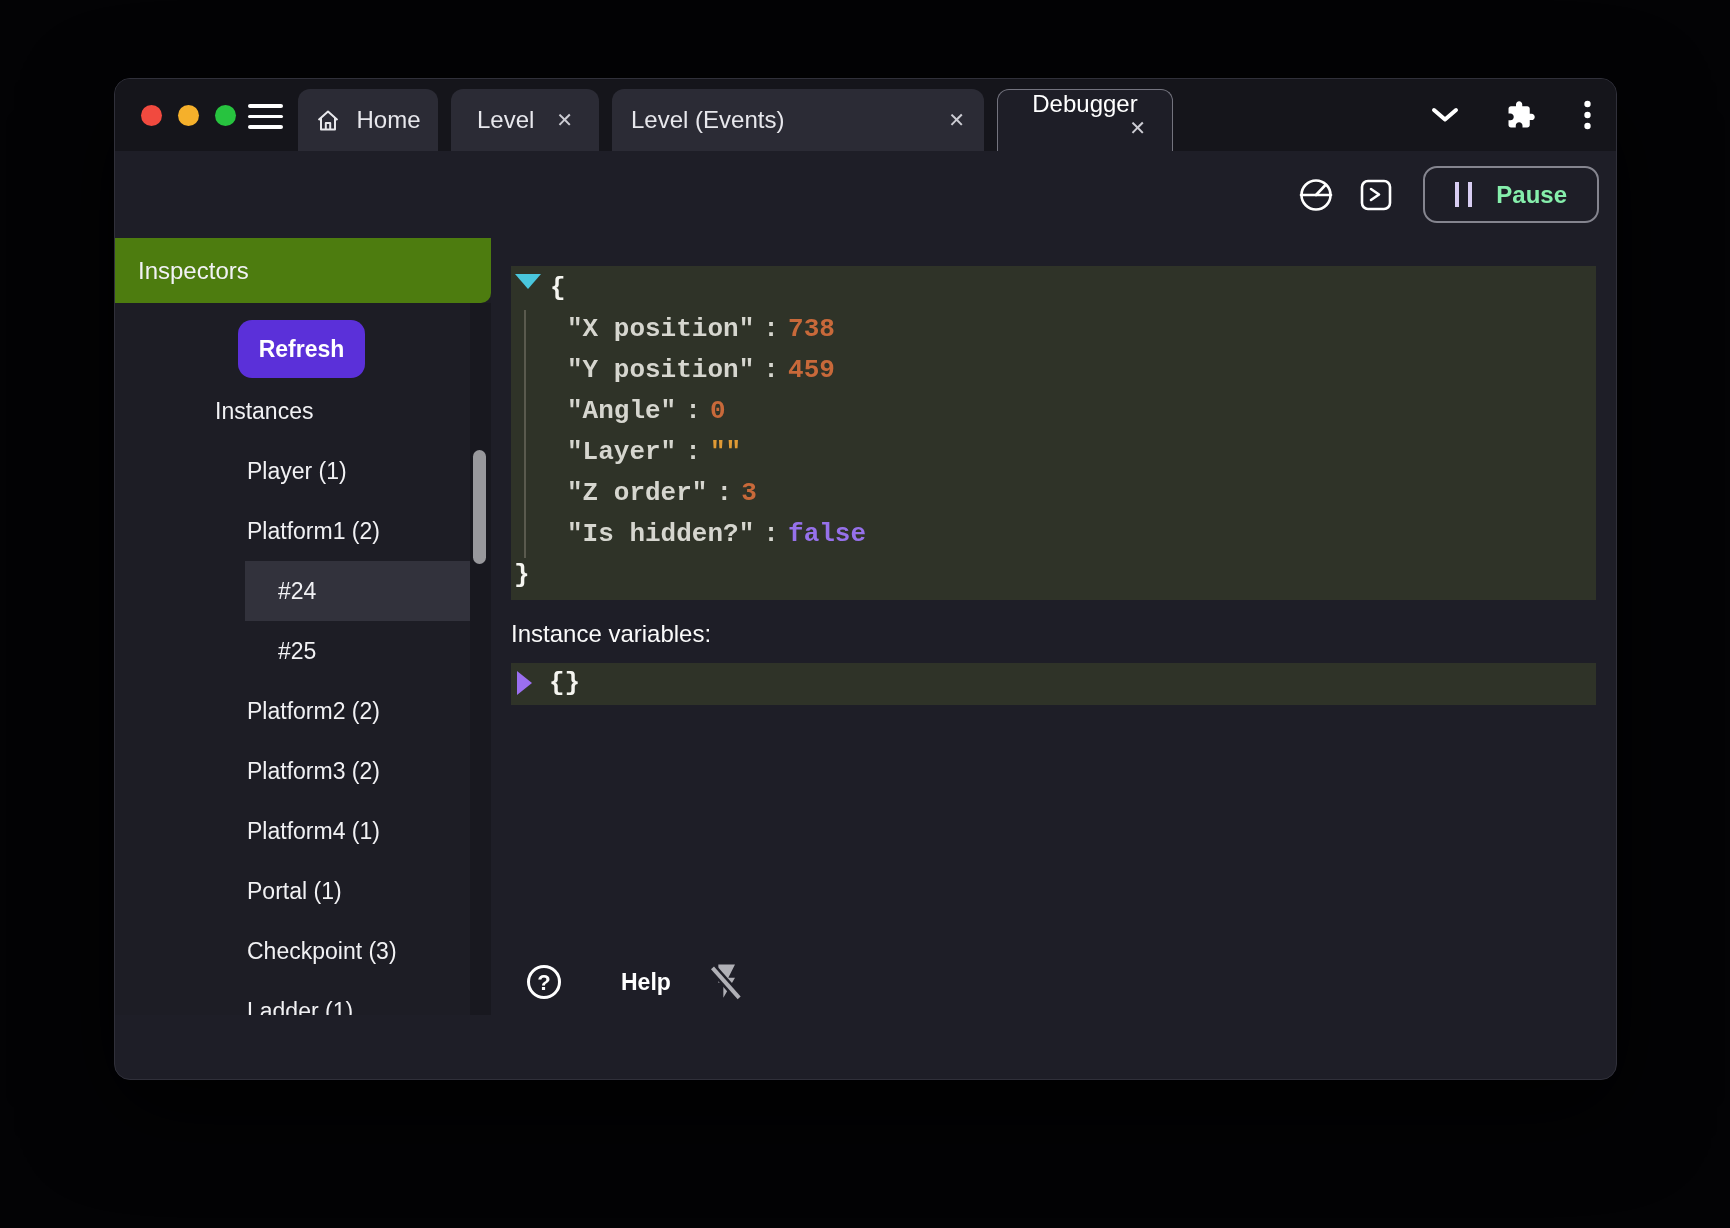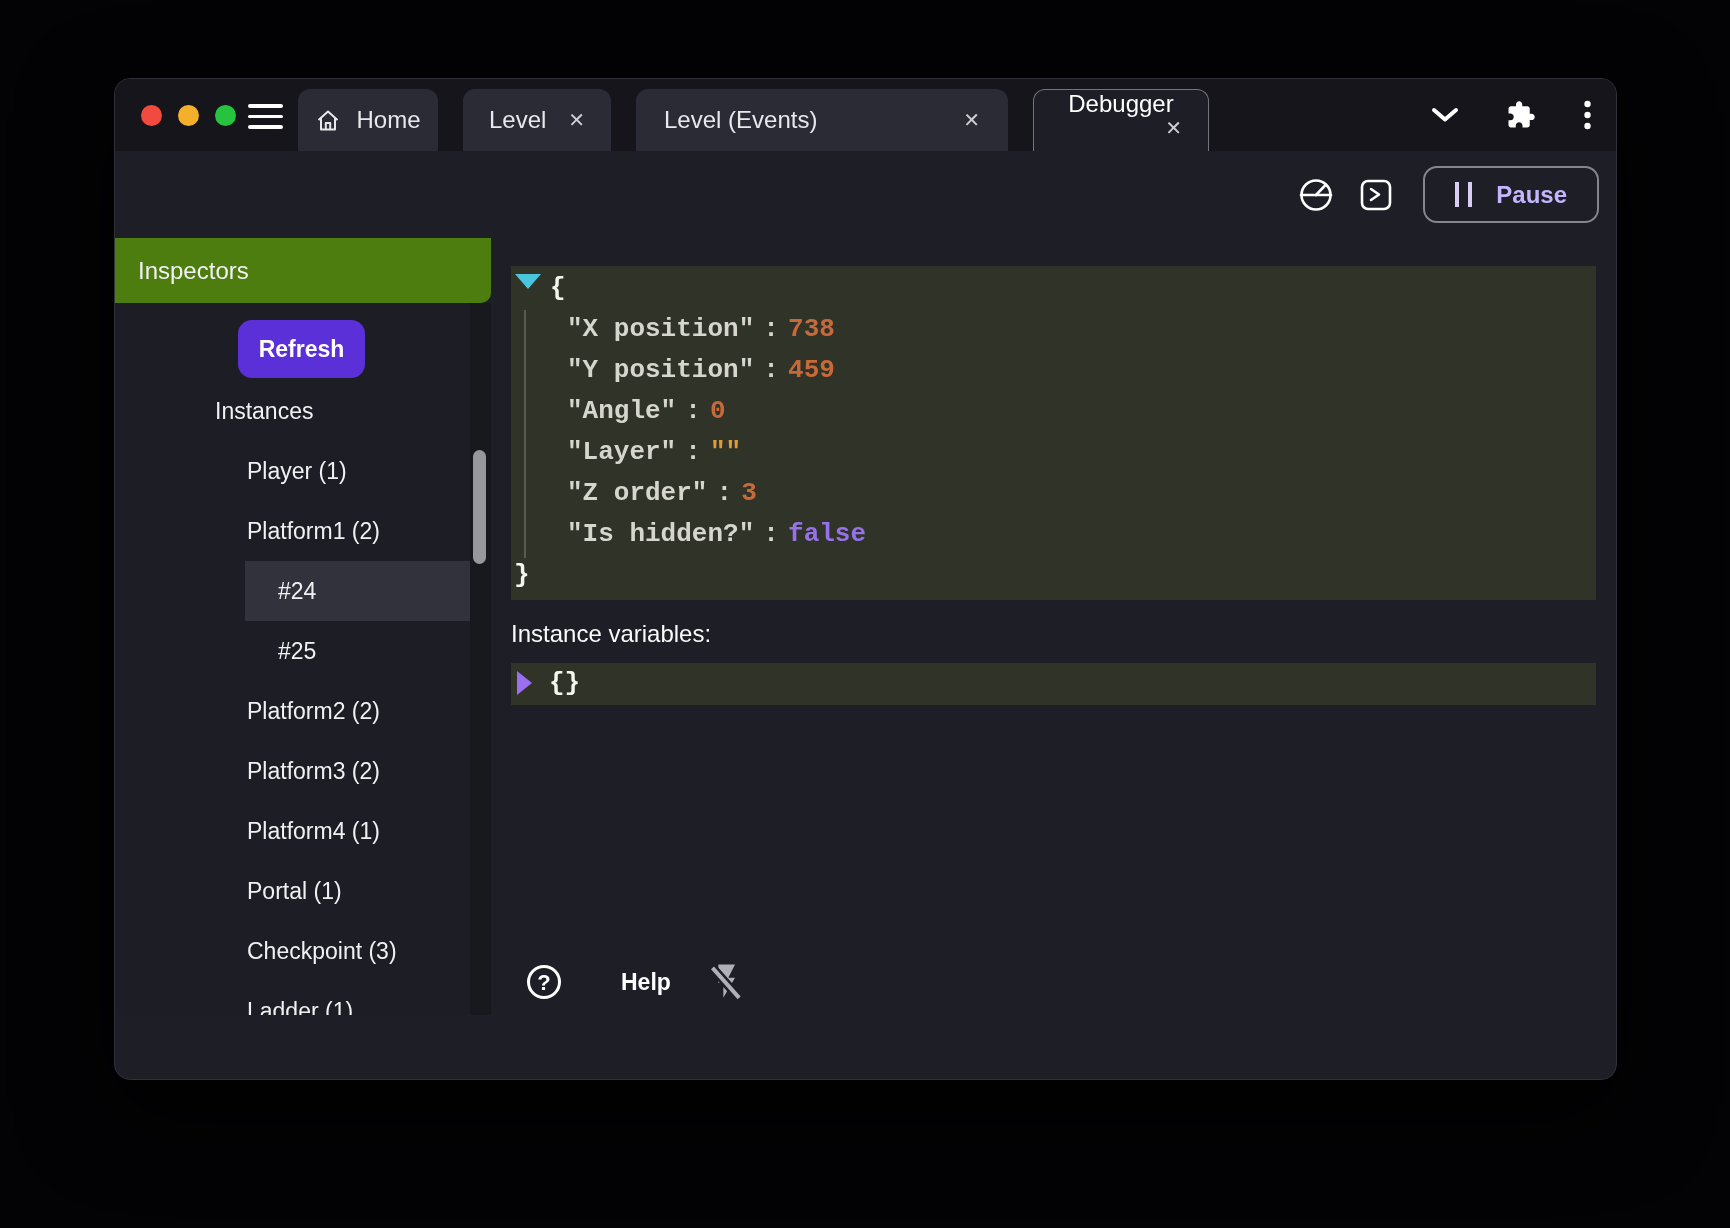--- a/index.html
+++ b/index.html
@@ -10,40 +10,40 @@
             background:#1e1e27; border-radius:16px; overflow:hidden;
             border:1px solid #30303a; box-shadow:0 30px 90px rgba(0,0,0,.9); }
 
   
   .titlebar { position:relative; height:72px; background:#15151b; }
   .lights { position:absolute; left:26px; top:26px; display:flex; gap:16px; }
   .light { width:21px; height:21px; border-radius:50%; }
   .light.red{background:#f14a3f;} .light.yellow{background:#f5b02b;} .light.green{background:#27c33f;}
   .burger { position:absolute; left:133px; top:25px; width:35px; display:flex; flex-direction:column; gap:7px; cursor:pointer; }
   .burger i { display:block; height:3.5px; background:#fff; border-radius:2px; }
-  .tabs { position:absolute; left:183px; bottom:0; display:flex; gap:25px; align-items:flex-end; }
+  .tabs { position:absolute; left:183px; bottom:0; display:flex; gap:13px; align-items:flex-end; }
   .tab { height:62px; border-radius:12px 12px 0 0; background:#2b2b35; color:#e7e7ec;
          display:flex; align-items:center; font-size:24px; cursor:pointer; }
   .tab .x { margin-left:auto; font-size:20px; color:#cdcdd4; line-height:1; }
   .tab.home { width:140px; justify-content:center; gap:15px; }
   .tab.t-level { width:148px; padding:15px 26px; }
-  .tab.t-events{ width:372px; padding:0 28px; }
+  .tab.t-events{ width:372px; padding:0 19px; }
   .tab.t-debugger { width:176px; padding:0 26px; background:#1e1e27; color:#fff;
         border:1.5px solid #73737e; border-bottom:none;flex-direction:column; }
   .titlebar-right { position:absolute; right:24px; top:0; height:72px; display:flex; align-items:center; gap:47px; }
   .titlebar-right svg { display:block; cursor:pointer; }
 
   
   .toolbar { height:87px; background:#1e1e27; display:flex; align-items:center;
              justify-content:flex-end; padding-right:17px; gap:24px; }
   .icon-btn { background:none; border:none; cursor:pointer; display:flex; }
   .pause-btn { height:57px; border:2px solid #85858f; border-radius:14px; background:transparent;
                display:flex; align-items:center; padding:0 30px; gap:24px; margin-left:6px; cursor:pointer; }
   .pause-bars { width:17px; height:25px; border-left:4px solid #d8cdf2; border-right:4px solid #d8cdf2; }
-  .pause-label { font-size:24px; font-weight:bold; color:#c4b5fd; }
+  .pause-label { font-size:24px; font-weight:bold; color:#86efac; }
 
   
   .preview-bar { height:66px; background:#2a2a33; display:flex; align-items:center;
                  padding:0 28px 0 23px; }
   .preview-title { flex:1; font-size:25px; font-weight:bold; color:#f5f5f7; }
   .dd-tri { width:0; height:0; border-left:14px solid transparent; border-right:14px solid transparent;
             border-top:13px solid #fff; cursor:pointer; }
 
   
   .body-row { display:flex; height:777px; }

